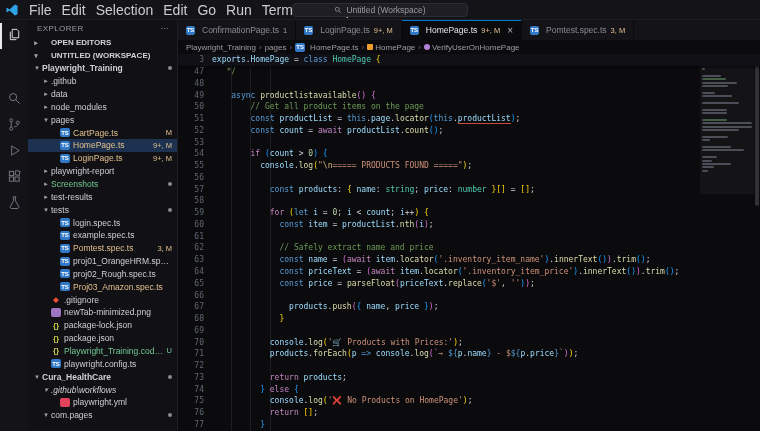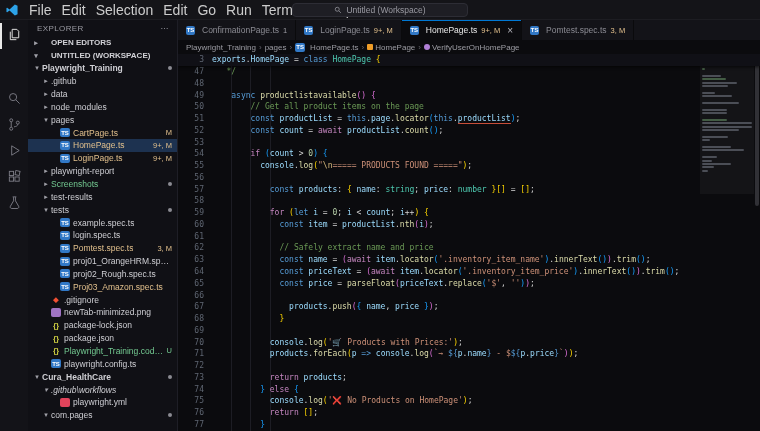--- a/index.html
+++ b/index.html
@@ -253,26 +253,26 @@
           </div>
           <div class="tree-row" style="padding-left: 13px;">
             <span class="chev">▾</span>
             <span class="label">tests</span>
             <span class="row-right">
               <span class="gdot"></span>
             </span>
           </div>
           <div class="tree-row" style="padding-left: 32px;">
             <span class="ficon ts">TS</span>
+            <span class="label">login.spec.ts</span>
+            <span class="row-right"></span>
+          </div>
+          <div class="tree-row" style="padding-left: 32px;">
+            <span class="ficon ts">TS</span>
             <span class="label">example.spec.ts</span>
-            <span class="row-right"></span>
-          </div>
-          <div class="tree-row" style="padding-left: 32px;">
-            <span class="ficon ts">TS</span>
-            <span class="label">login.spec.ts</span>
             <span class="row-right"></span>
           </div>
           <div class="tree-row" style="padding-left: 32px;">
             <span class="ficon ts">TS</span>
             <span class="label mod">Pomtest.spec.ts</span>
             <span class="row-right">
               <span class="badge">3, M</span>
             </span>
           </div>
           <div class="tree-row" style="padding-left: 32px;">

